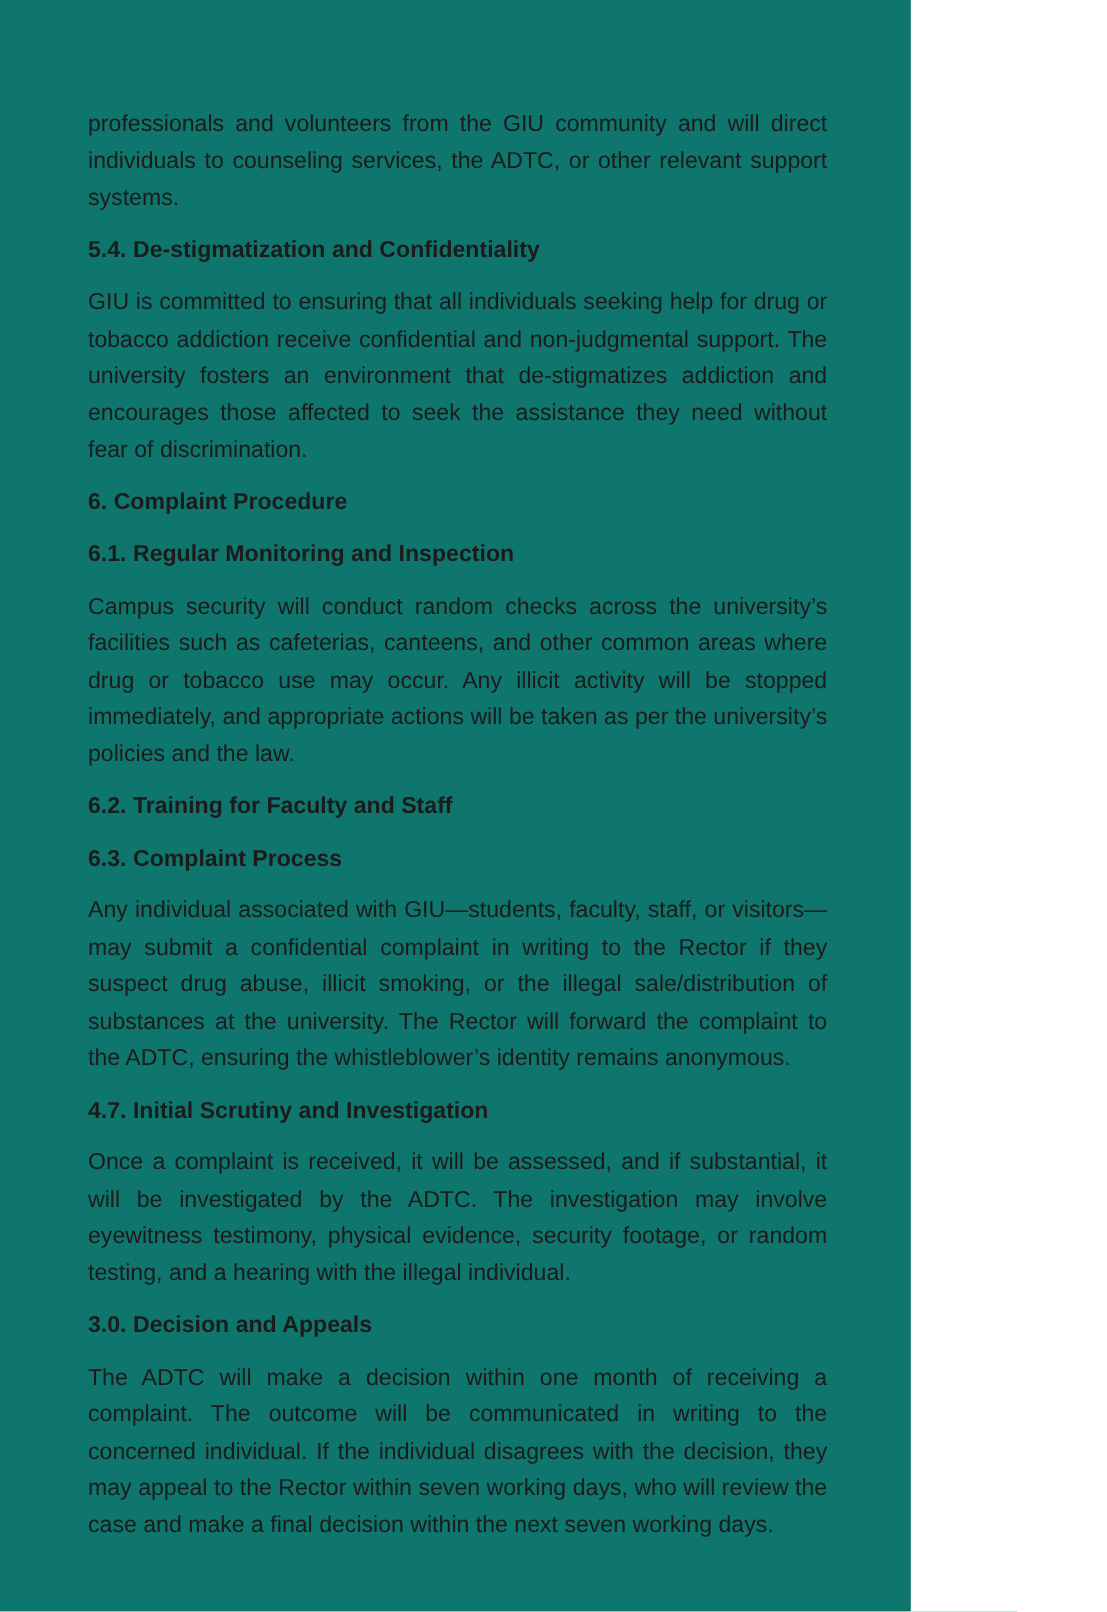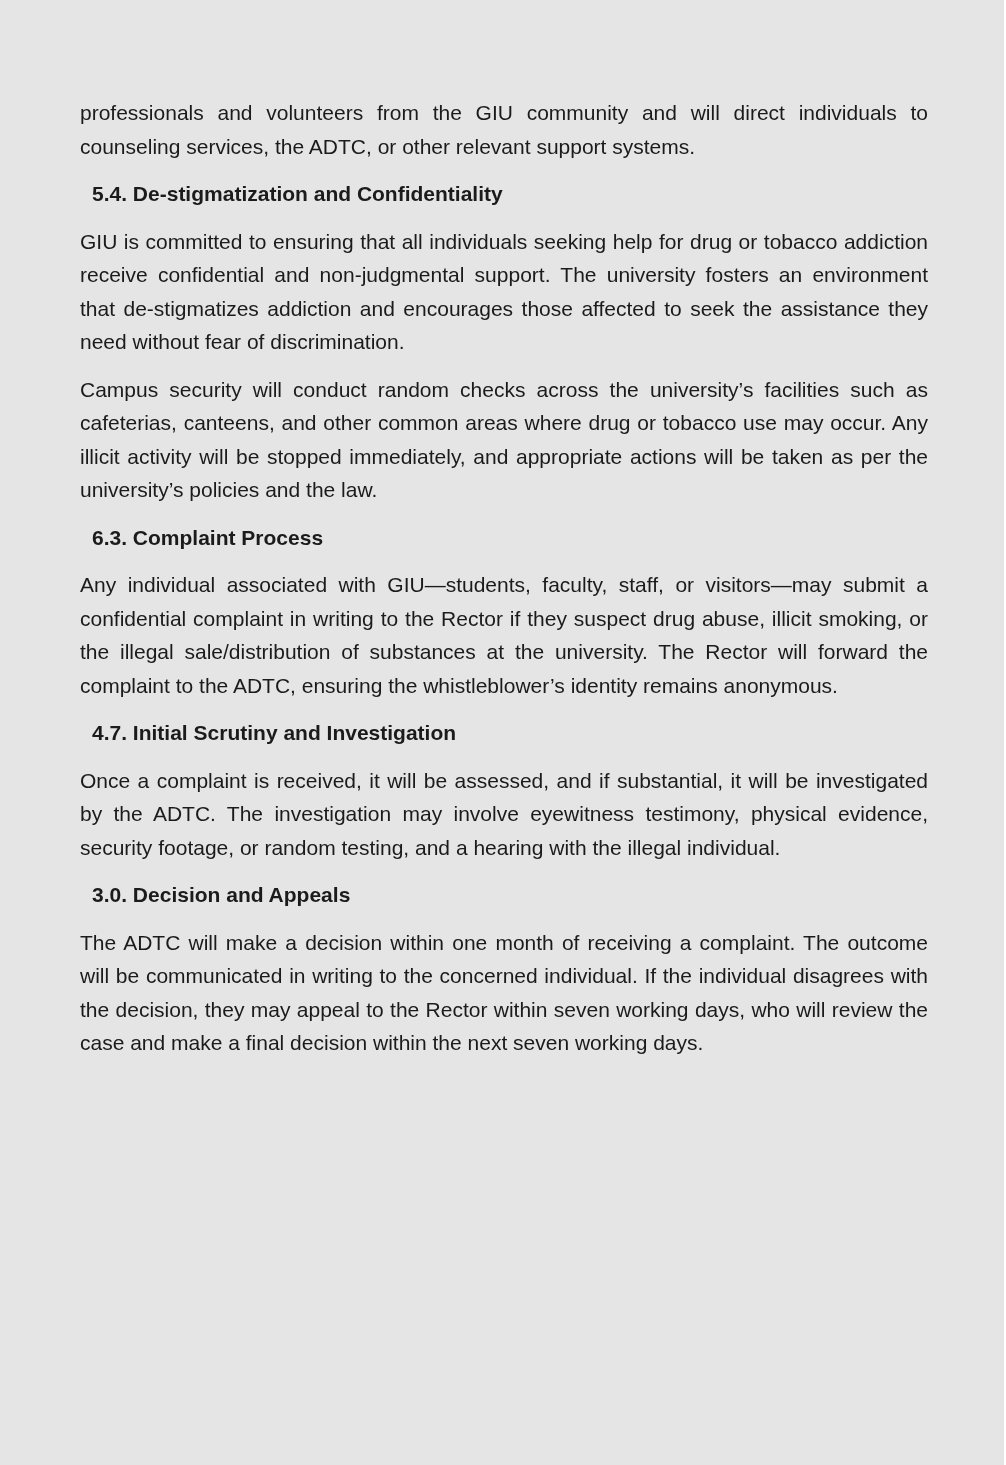--- a/index.html
+++ b/index.html
@@ -9,47 +9,50 @@
   }
   body {
     width: 1006px;
     height: 1465px;
     overflow: hidden;
     font-family: "Liberation Sans", sans-serif;
     color: #1b1b1b;
   }
   .page {
     box-sizing: border-box;
-    width: 1004px;
+    width: 828px;
     height: 1465px;
     padding: 96px 76px 0 80px;
-    background: #e5e5e5;
+    background: #0f766e;
   }
   .para {
     font-size: 21px;
     line-height: 33.5px;
     text-align: justify;
     margin: 0 0 14px 0;
     font-weight: 400;
   }
   .heading {
     font-size: 21px;
     line-height: 33.5px;
     text-align: left;
-    margin: 0 0 14px 12px;
+    margin: 0 0 14px 0;
     font-weight: 700;
   }
 </style>
 </head>
 <body>
 
 <div class="page">
   <p class="para">professionals and volunteers from the GIU community and will direct individuals to counseling services, the ADTC, or other relevant support systems.</p>
   <p class="heading">5.4. De-stigmatization and Confidentiality</p>
   <p class="para">GIU is committed to ensuring that all individuals seeking help for drug or tobacco addiction receive confidential and non-judgmental support. The university fosters an environment that de-stigmatizes addiction and encourages those affected to seek the assistance they need without fear of discrimination.</p>
+  <p class="heading">6. Complaint Procedure</p>
+  <p class="heading">6.1. Regular Monitoring and Inspection</p>
   <p class="para">Campus security will conduct random checks across the university’s facilities such as cafeterias, canteens, and other common areas where drug or tobacco use may occur. Any illicit activity will be stopped immediately, and appropriate actions will be taken as per the university’s policies and the law.</p>
+  <p class="heading">6.2. Training for Faculty and Staff</p>
   <p class="heading">6.3. Complaint Process</p>
   <p class="para">Any individual associated with GIU—students, faculty, staff, or visitors—may submit a confidential complaint in writing to the Rector if they suspect drug abuse, illicit smoking, or the illegal sale/distribution of substances at the university. The Rector will forward the complaint to the ADTC, ensuring the whistleblower’s identity remains anonymous.</p>
   <p class="heading">4.7. Initial Scrutiny and Investigation</p>
   <p class="para">Once a complaint is received, it will be assessed, and if substantial, it will be investigated by the ADTC. The investigation may involve eyewitness testimony, physical evidence, security footage, or random testing, and a hearing with the illegal individual.</p>
   <p class="heading">3.0. Decision and Appeals</p>
   <p class="para">The ADTC will make a decision within one month of receiving a complaint. The outcome will be communicated in writing to the concerned individual. If the individual disagrees with the decision, they may appeal to the Rector within seven working days, who will review the case and make a final decision within the next seven working days.</p>
 </div>
 
 </body></html>

